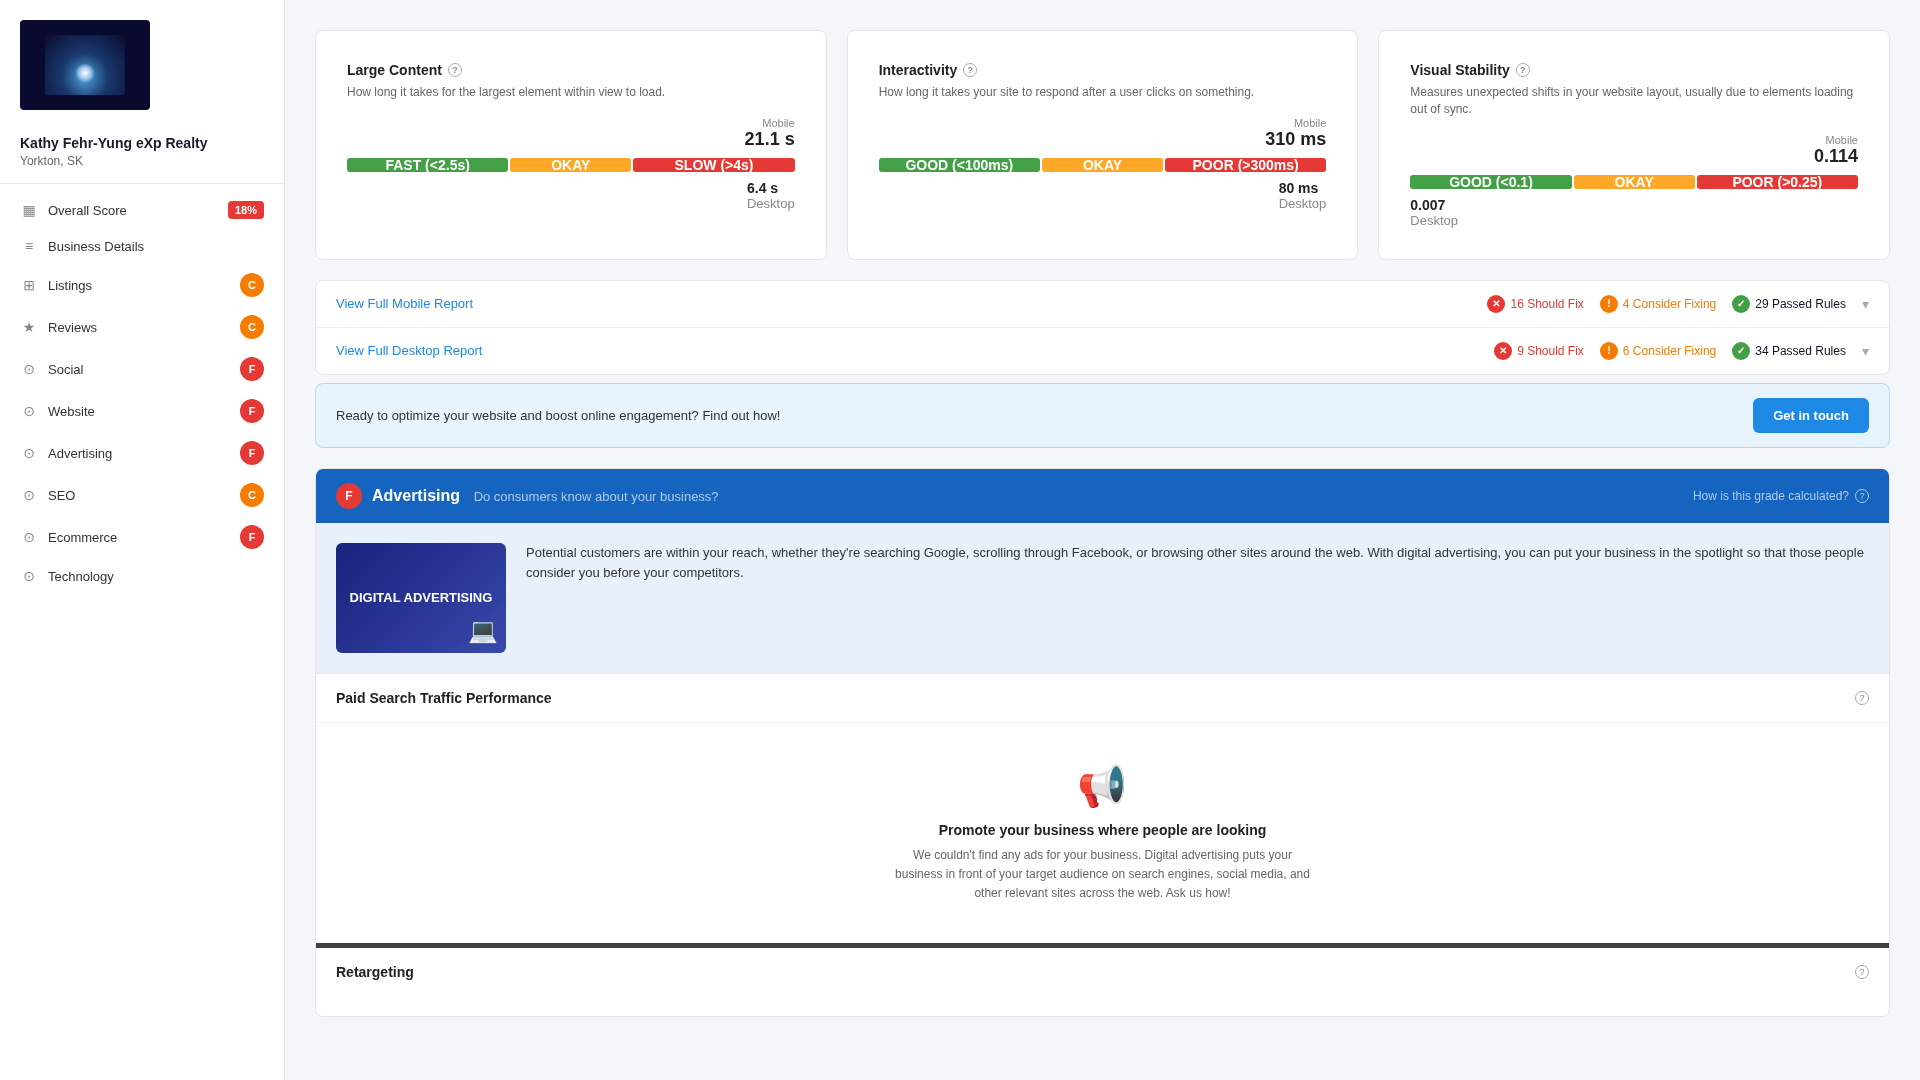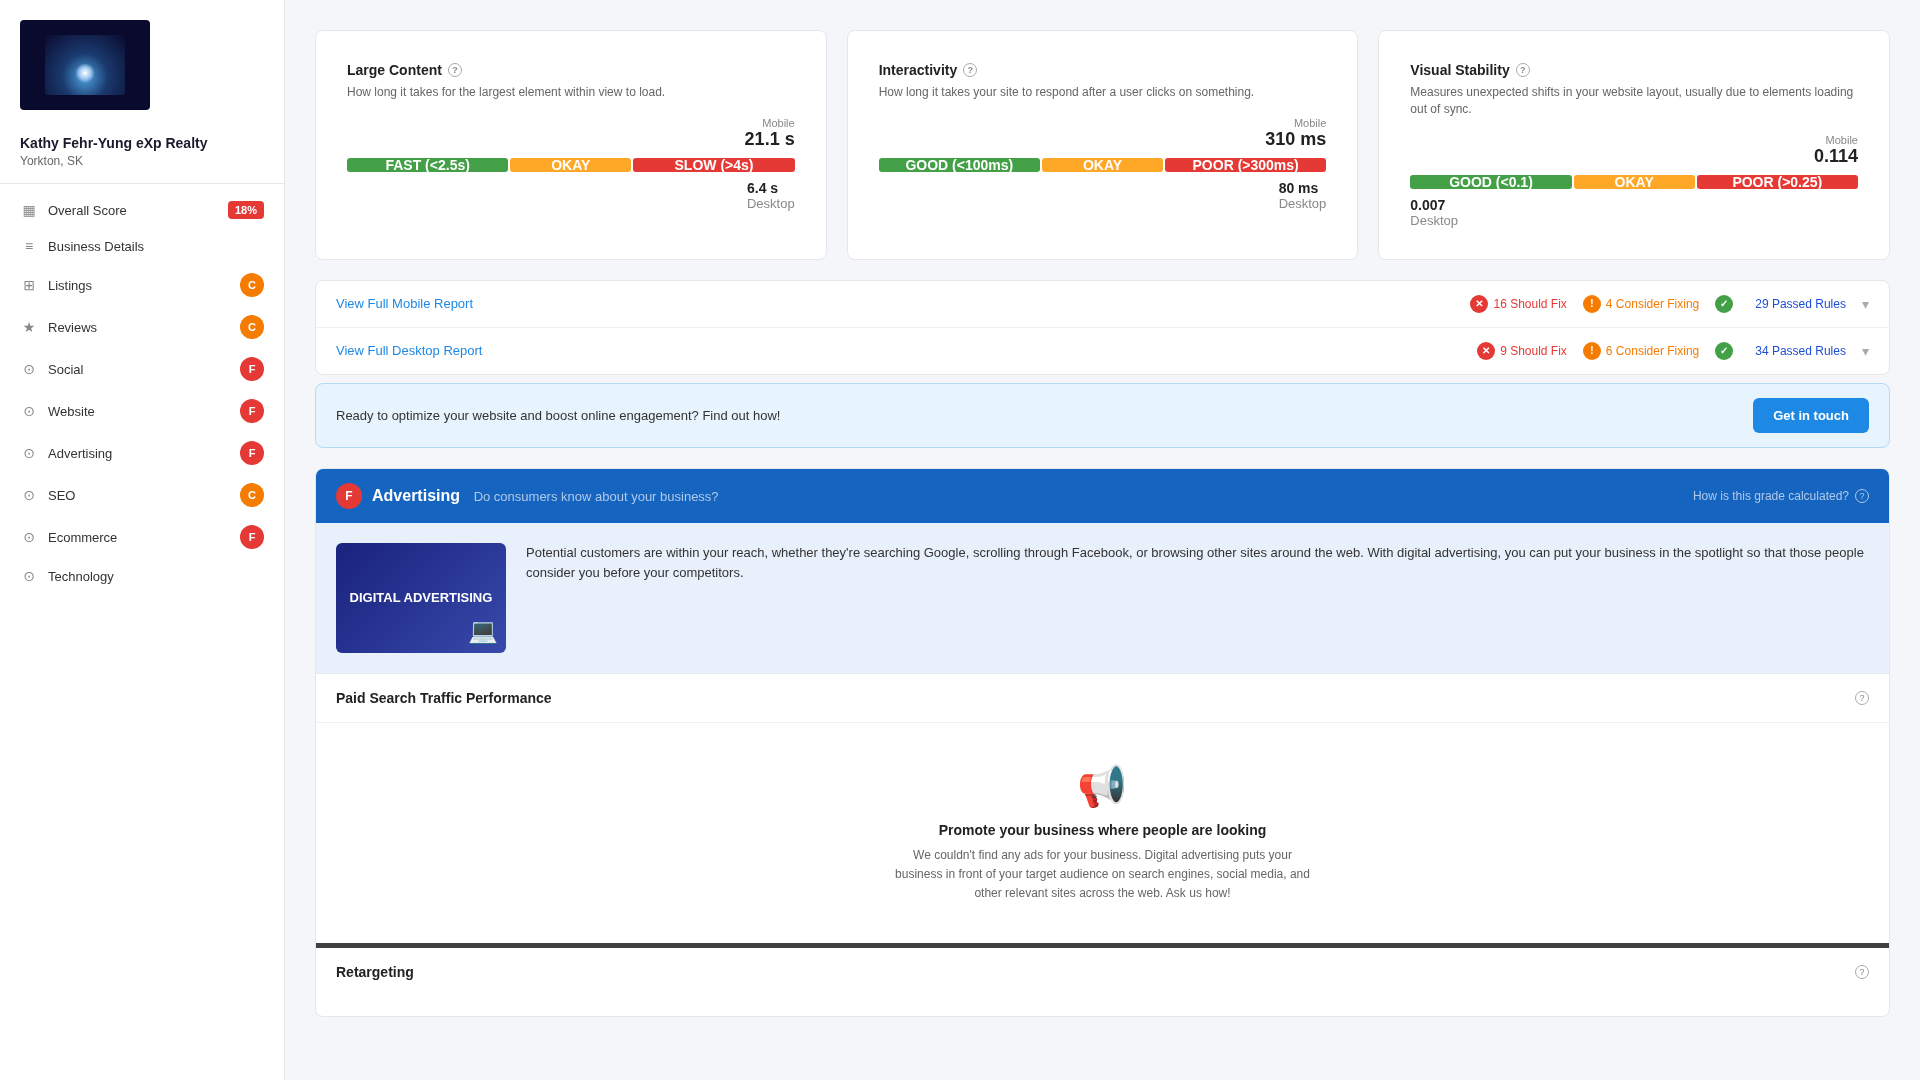--- a/index.html
+++ b/index.html
@@ -286,21 +286,21 @@
       justify-content: center;
       font-size: 10px;
       font-weight: 700;
       color: #fff;
     }
     .badge-red-filled { background: #e53935; }
     .badge-orange-filled { background: #f57c00; }
     .badge-green-filled { background: #43a047; }
     .text-red { color: #e53935; }
     .text-orange { color: #f57c00; }
-    .text-green { color: #1d4ed8; margin-left: 17px; }
+    .text-green { color: #0f172a; }
     .chevron-icon {
       font-size: 14px;
       color: #aaa;
     }
 
     
     .cta-banner {
       background: #e8f4fd;
       border: 1px solid #b3d9f5;
       border-radius: 8px;

